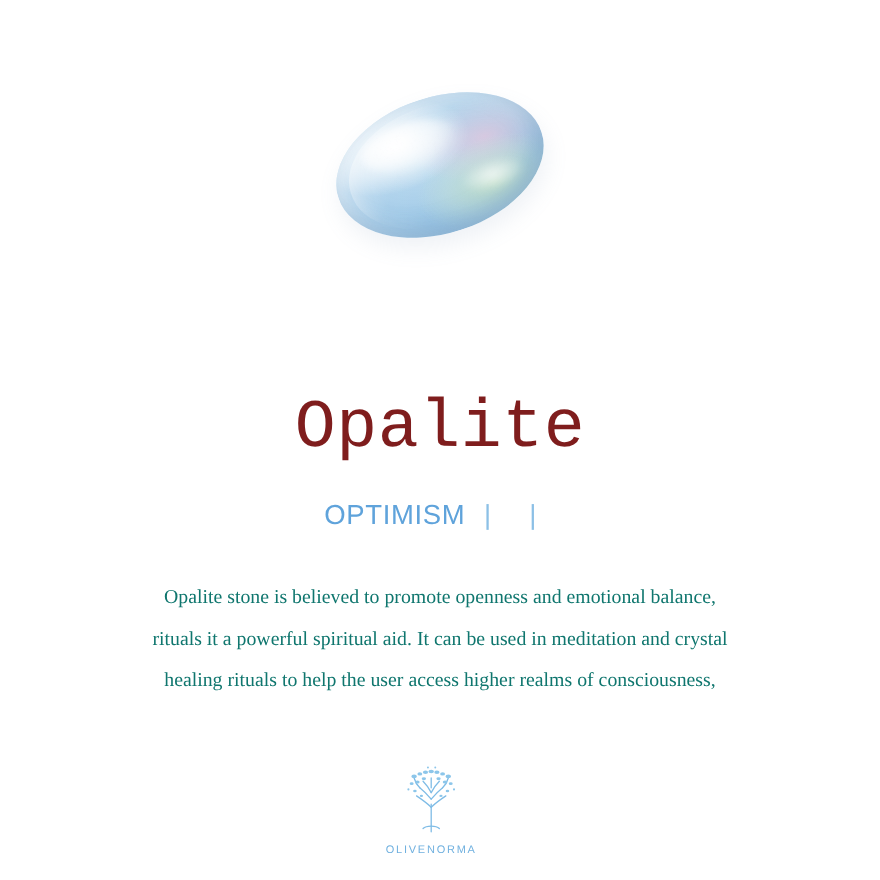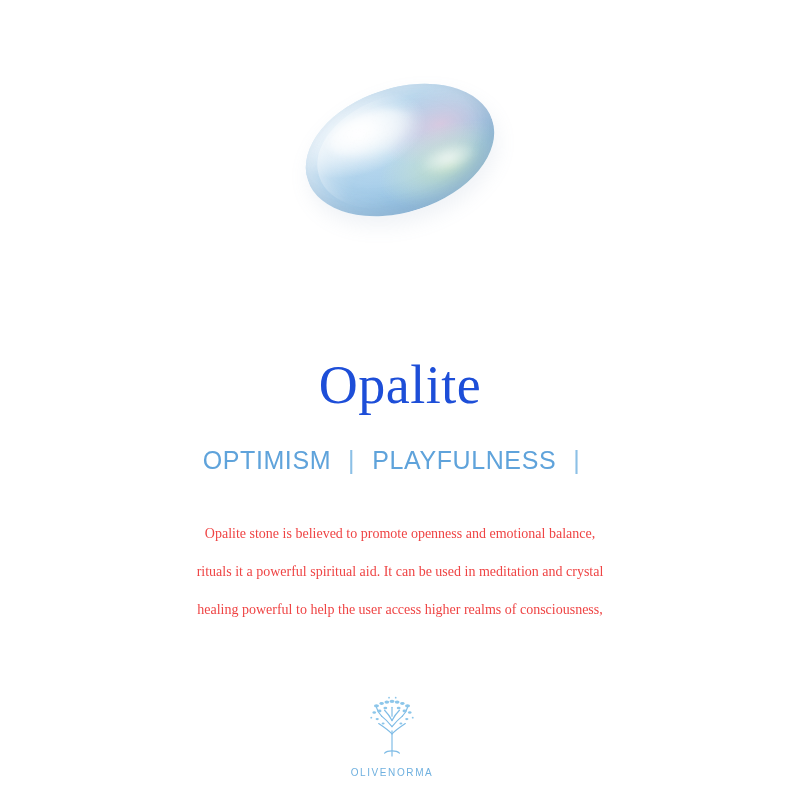--- a/index.html
+++ b/index.html
@@ -73,23 +73,23 @@
     left: 6%;
     top: 6%;
     width: 88%;
     height: 88%;
     border-radius: 50%;
     background: linear-gradient(128deg, rgba(255,255,255,0.55) 0%, rgba(255,255,255,0.05) 34%, rgba(255,255,255,0) 55%);
   }
 
   
   .title {
-    font-family: Liberation Serif, serif;
-    font-size: 54px;
-    color: #1d4ed8;
+    font-family: Liberation Mono, monospace;
+    font-size: 62px;
+    color: #7f1d1d;
     letter-spacing: 0.5px;
     line-height: 1;
     margin-top: 58px;
   }
 
   
   .keywords {
     margin-top: 34px;
     display: flex;
     align-items: center;
@@ -104,22 +104,22 @@
     color: #8cc0e6;
     font-weight: 300;
   }
 
   
   .description {
     margin-top: 40px;
     width: 760px;
     text-align: center;
     font-family: "Liberation Serif", serif;
-    font-size: 14px;
-    color: #ef4444;
+    font-size: 18px;
+    color: #0f766e;
     line-height: 38px;
   }
   .description p {
     margin: 0;
   }
 
   
   .logo-wrap {
     position: absolute;
     left: 0;
@@ -153,28 +153,27 @@
       <div class="hl-main"></div>
       <div class="hl-small"></div>
     </div>
   </div>
 
   <div class="title">Opalite</div>
 
   <div class="keywords">
     <span>OPTIMISM</span>
     <span class="sep">|</span>
-    <span>PLAYFULNESS</span>
     <span class="sep">|</span>
   </div>
 
   <div class="description">
     <p>Opalite stone is believed to promote openness and emotional balance,</p>
     <p>rituals it a powerful spiritual aid. It can be used in meditation and crystal</p>
-    <p>healing powerful to help the user access higher realms of consciousness,</p>
+    <p>healing rituals to help the user access higher realms of consciousness,</p>
   </div>
 
   <div class="logo-wrap">
     <svg class="logo-mark" viewBox="0 0 100 100">
       <g stroke="#7FBCE6" stroke-width="1.6" fill="none" stroke-linecap="round">
         <path d="M50 88 L50 54"></path>
         <path d="M50 58 C44 52 38 48 32 44"></path>
         <path d="M50 58 C56 52 62 48 68 44"></path>
         <path d="M50 48 C45 42 41 38 36 34"></path>
         <path d="M50 48 C55 42 59 38 64 34"></path>

